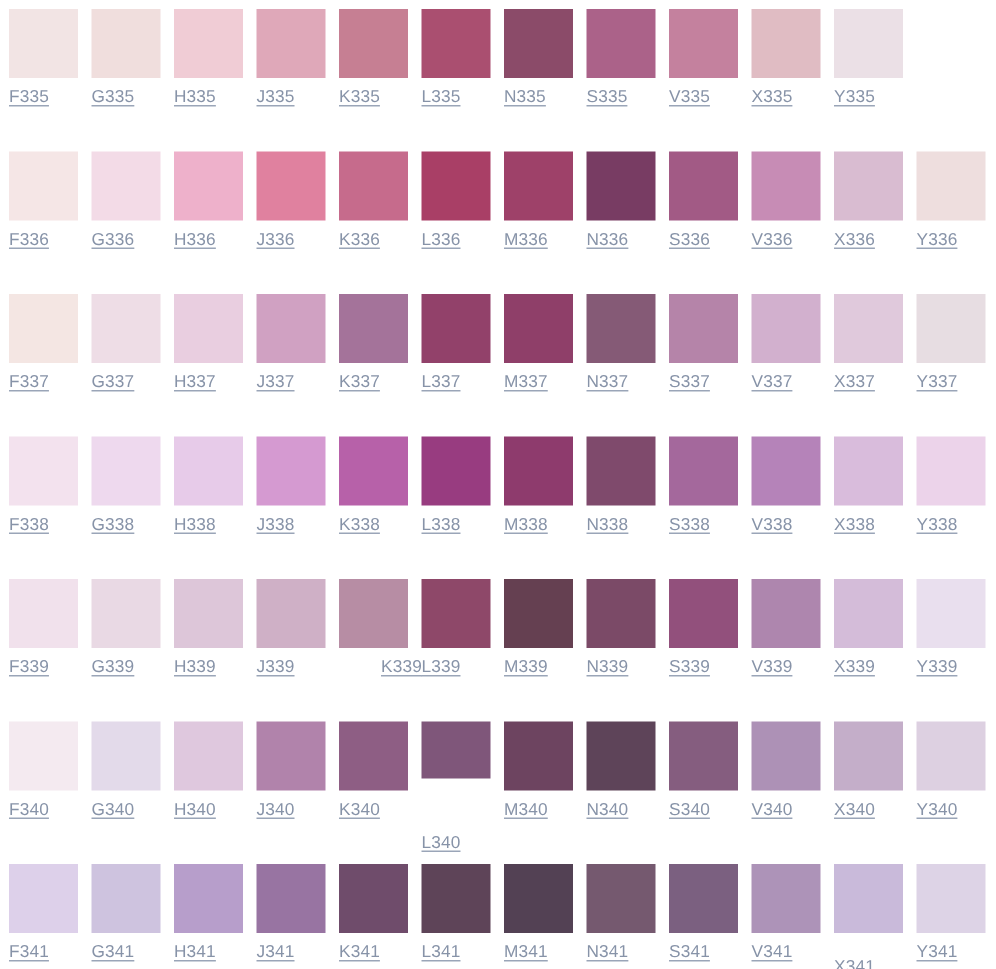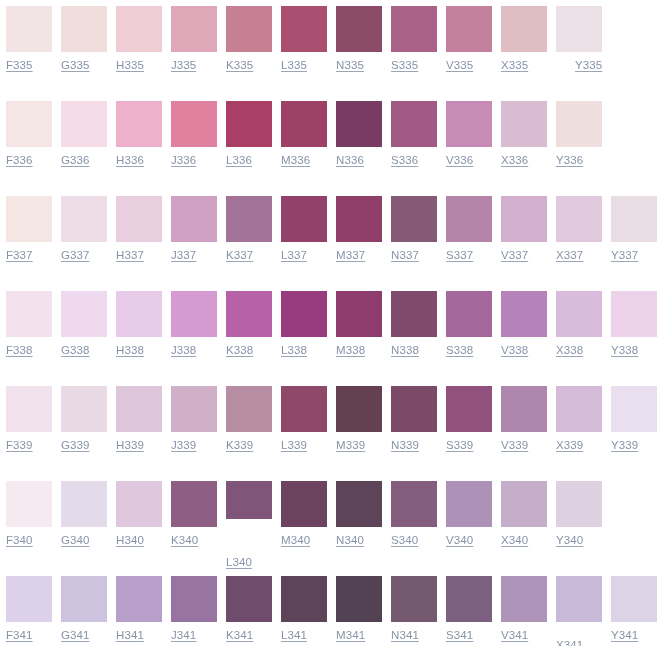--- a/index.html
+++ b/index.html
@@ -99,41 +99,45 @@
       <div class="swatch-cell">
         <span class="swatch-chip" style="background-color: rgb(196, 129, 158);"></span>
         <a class="swatch-label" style="color: rgb(135, 147, 168); text-decoration-color: rgb(154, 165, 184);">V335</a>
       </div>
       <div class="swatch-cell">
         <span class="swatch-chip" style="background-color: rgb(224, 188, 195);"></span>
         <a class="swatch-label" style="color: rgb(135, 147, 168); text-decoration-color: rgb(154, 165, 184);">X335</a>
       </div>
       <div class="swatch-cell">
         <span class="swatch-chip" style="background-color: rgb(235, 224, 230);"></span>
-        <a class="swatch-label" style="color: rgb(135, 147, 168); text-decoration-color: rgb(154, 165, 184); margin-left: 19px;">Y335</a>
+        <a class="swatch-label" style="color: rgb(135, 147, 168); text-decoration-color: rgb(154, 165, 184);">Y335</a>
       </div>
     </div>
     <div class="swatch-row">
       <div class="swatch-cell">
         <span class="swatch-chip" style="background-color: rgb(245, 230, 230);"></span>
         <a class="swatch-label" style="color: rgb(135, 147, 168); text-decoration-color: rgb(154, 165, 184);">F336</a>
       </div>
       <div class="swatch-cell">
         <span class="swatch-chip" style="background-color: rgb(243, 219, 231);"></span>
         <a class="swatch-label" style="color: rgb(135, 147, 168); text-decoration-color: rgb(154, 165, 184);">G336</a>
       </div>
       <div class="swatch-cell">
         <span class="swatch-chip" style="background-color: rgb(238, 177, 203);"></span>
         <a class="swatch-label" style="color: rgb(135, 147, 168); text-decoration-color: rgb(154, 165, 184);">H336</a>
       </div>
       <div class="swatch-cell">
         <span class="swatch-chip" style="background-color: rgb(224, 129, 159);"></span>
         <a class="swatch-label" style="color: rgb(135, 147, 168); text-decoration-color: rgb(154, 165, 184);">J336</a>
       </div>
       <div class="swatch-cell">
+        <span class="swatch-chip" style="background-color: rgb(198, 107, 140);"></span>
+        <a class="swatch-label" style="color: rgb(135, 147, 168); text-decoration-color: rgb(154, 165, 184);">K336</a>
+      </div>
+      <div class="swatch-cell">
         <span class="swatch-chip" style="background-color: rgb(169, 63, 102);"></span>
         <a class="swatch-label" style="color: rgb(135, 147, 168); text-decoration-color: rgb(154, 165, 184);">L336</a>
       </div>
       <div class="swatch-cell">
         <span class="swatch-chip" style="background-color: rgb(158, 65, 105);"></span>
         <a class="swatch-label" style="color: rgb(135, 147, 168); text-decoration-color: rgb(154, 165, 184);">M336</a>
       </div>
       <div class="swatch-cell">
         <span class="swatch-chip" style="background-color: rgb(120, 60, 99);"></span>
         <a class="swatch-label" style="color: rgb(135, 147, 168); text-decoration-color: rgb(154, 165, 184);">N336</a>
@@ -267,21 +271,21 @@
       <div class="swatch-cell">
         <span class="swatch-chip" style="background-color: rgb(221, 198, 217);"></span>
         <a class="swatch-label" style="color: rgb(135, 147, 168); text-decoration-color: rgb(154, 165, 184);">H339</a>
       </div>
       <div class="swatch-cell">
         <span class="swatch-chip" style="background-color: rgb(207, 176, 198);"></span>
         <a class="swatch-label" style="color: rgb(135, 147, 168); text-decoration-color: rgb(154, 165, 184);">J339</a>
       </div>
       <div class="swatch-cell">
         <span class="swatch-chip" style="background-color: rgb(183, 141, 164);"></span>
-        <a class="swatch-label" style="color: rgb(135, 147, 168); text-decoration-color: rgb(154, 165, 184);">K339</a>
+        <a class="swatch-label" style="color: rgb(135, 147, 168); text-decoration-color: rgb(154, 165, 184); margin-left: 28px;">K339</a>
       </div>
       <div class="swatch-cell">
         <span class="swatch-chip" style="background-color: rgb(142, 72, 105);"></span>
         <a class="swatch-label" style="color: rgb(135, 147, 168); text-decoration-color: rgb(154, 165, 184);">L339</a>
       </div>
       <div class="swatch-cell">
         <span class="swatch-chip" style="background-color: rgb(101, 64, 81);"></span>
         <a class="swatch-label" style="color: rgb(135, 147, 168); text-decoration-color: rgb(154, 165, 184);">M339</a>
       </div>
       <div class="swatch-cell">
@@ -310,20 +314,24 @@
         <span class="swatch-chip" style="background-color: rgb(244, 234, 240);"></span>
         <a class="swatch-label" style="color: rgb(135, 147, 168); text-decoration-color: rgb(154, 165, 184);">F340</a>
       </div>
       <div class="swatch-cell">
         <span class="swatch-chip" style="background-color: rgb(227, 218, 234);"></span>
         <a class="swatch-label" style="color: rgb(135, 147, 168); text-decoration-color: rgb(154, 165, 184);">G340</a>
       </div>
       <div class="swatch-cell">
         <span class="swatch-chip" style="background-color: rgb(223, 200, 222);"></span>
         <a class="swatch-label" style="color: rgb(135, 147, 168); text-decoration-color: rgb(154, 165, 184);">H340</a>
+      </div>
+      <div class="swatch-cell">
+        <span class="swatch-chip" style="background-color: rgb(177, 131, 171);"></span>
+        <a class="swatch-label" style="color: rgb(135, 147, 168); text-decoration-color: rgb(154, 165, 184);">J340</a>
       </div>
       <div class="swatch-cell">
         <span class="swatch-chip" style="background-color: rgb(142, 94, 132);"></span>
         <a class="swatch-label" style="color: rgb(135, 147, 168); text-decoration-color: rgb(154, 165, 184);">K340</a>
       </div>
       <div class="swatch-cell">
         <span class="swatch-chip" style="background-color: rgb(127, 86, 122);"></span>
         <a class="swatch-label" style="color: rgb(135, 147, 168); text-decoration-color: rgb(154, 165, 184); margin-top: 36px;">L340</a>
       </div>
       <div class="swatch-cell">

